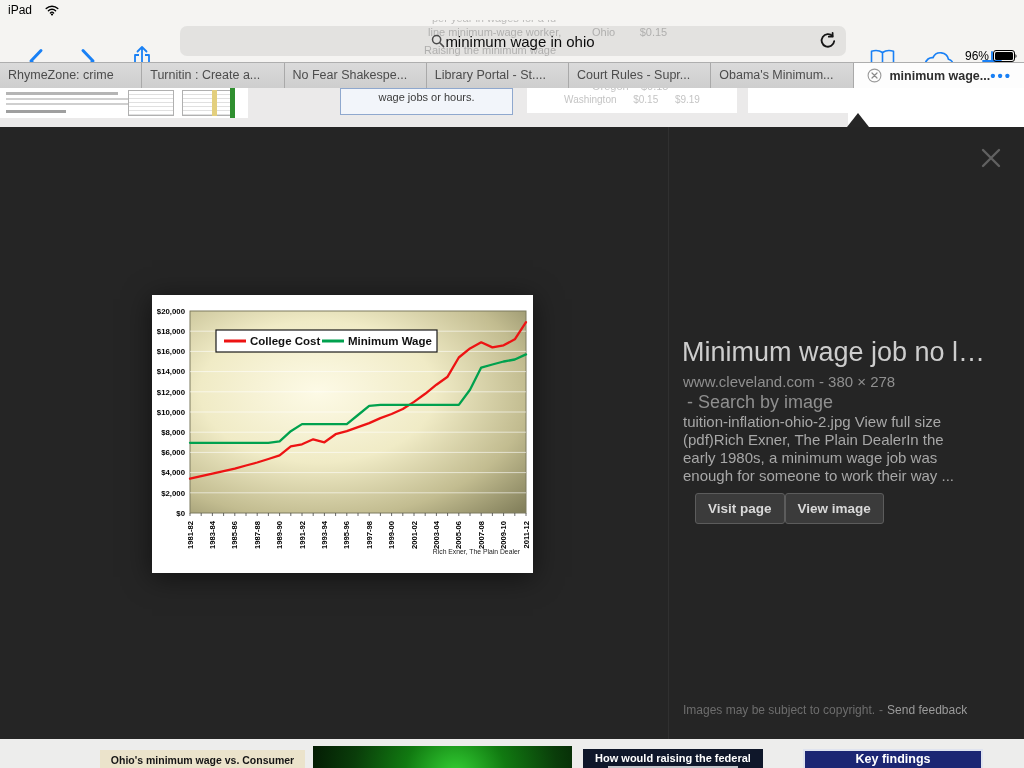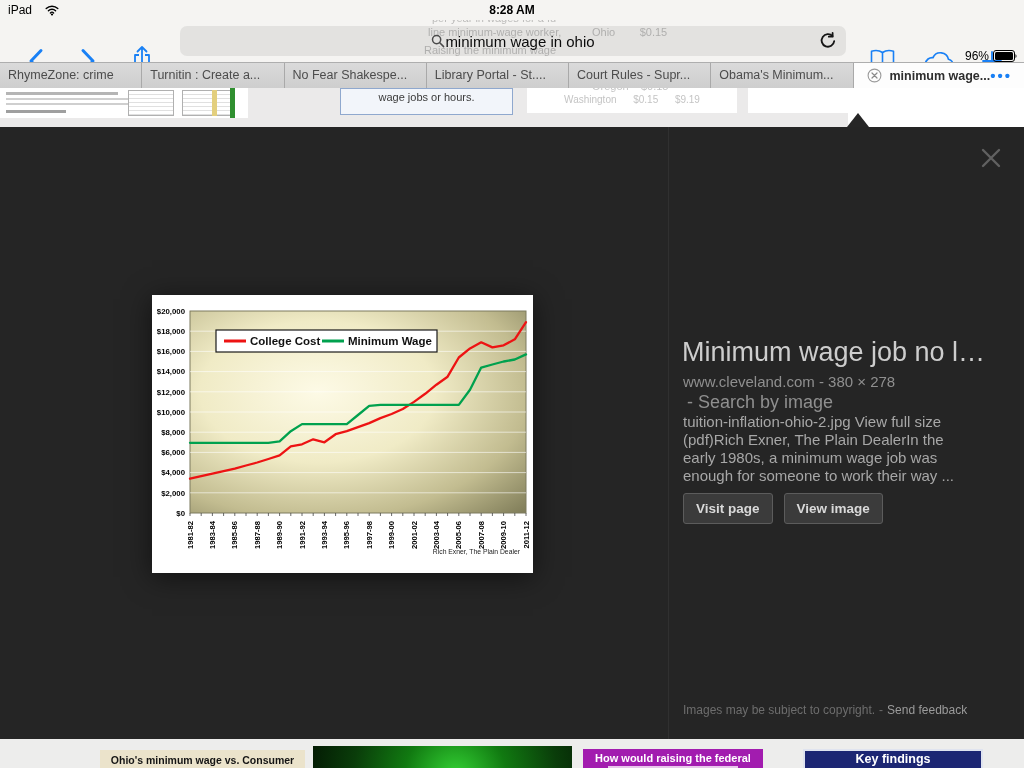--- a/index.html
+++ b/index.html
@@ -69,51 +69,50 @@
   
   #overlay{left:0;top:127px;width:1024px;height:612px;background:#252525;z-index:2;}
   #close-x{left:976px;top:16px;cursor:default;}
   #image-card{left:152px;top:168px;width:381px;height:278px;background:#fff;
     box-shadow:0 4px 26px rgba(0,0,0,0.55);}
   #panel{left:668px;top:0;width:356px;height:612px;border-left:1px solid rgba(255,255,255,0.05);box-sizing:border-box;}
   #p-title{left:13px;top:210px;width:335px;font-size:27px;color:#cdcdcd;white-space:nowrap;overflow:hidden;}
   #p-src{left:14px;top:246px;font-size:15px;color:#8f8f8f;}
   #p-sbi{left:18px;top:265px;font-size:18px;color:#8f8f8f;}
   #p-desc{left:14px;top:286px;width:296px;font-size:15px;color:#a7a7a7;line-height:18px;}
-  #p-buttons{left:14px;top:366px;display:flex;gap:11px;}
+  #p-buttons{left:26px;top:366px;display:flex;}
   .dk-btn{background:#3b3b3b;border:1px solid #5c5c5c;border-radius:3px;color:#d9d9d9;
     font-family:"Liberation Sans",sans-serif;font-size:13.5px;font-weight:700;height:31px;padding:0 12px;}
   #p-footer{left:14px;top:576px;font-size:12px;color:#6d6d6d;}
   #p-footer .sep{color:#6d6d6d;padding:0 4px;}
   #send-feedback{color:#9b9b9b;}
 
   
   #bottom-strip{left:0;top:739px;width:1024px;height:29px;background:#ededec;z-index:3;}
   #thumb-cpi{left:100px;top:11px;width:205px;height:18px;background:#ebe3cb;
     font-size:10.5px;font-weight:700;color:#151515;text-align:center;padding-top:4px;box-sizing:border-box;overflow:hidden;}
   #thumb-money{left:313px;top:7px;width:259px;height:22px;
     background:radial-gradient(circle at 55% 140%,#35d435 0%,#117a11 35%,#0a3d0a 70%,#041c04 100%);}
-  #thumb-federal{left:583px;top:10px;width:180px;height:19px;background:#a21caf;
+  #thumb-federal{left:583px;top:10px;width:180px;height:19px;background:#0f172a;
     font-size:11px;font-weight:700;color:#fff;text-align:center;padding-top:3px;box-sizing:border-box;overflow:hidden;position:absolute;}
   #thumb-federal .line2{position:absolute;left:14%;bottom:-1px;width:72%;height:3px;background:rgba(255,255,255,0.75);}
   #thumb-key{left:803px;top:10px;width:180px;height:27px;background:#1c2673;border:2px solid #dfe3ef;
     box-sizing:border-box;font-size:12.5px;font-weight:700;color:#fff;text-align:center;padding-top:1px;overflow:hidden;}
 </style>
 </head>
 <body>
 
 <div id="status-bar" class="abs">
   <span id="status-carrier" class="abs">iPad</span>
   <span id="wifi" class="abs">
     <svg width="16" height="12" viewBox="0 0 16 12">
       <path d="M2.2 4.6 A8.2 8.2 0 0 1 13.8 4.6 M4.4 6.8 A5.1 5.1 0 0 1 11.6 6.8 M6.4 8.9 A2.3 2.3 0 0 1 9.6 8.9" fill="none" stroke="#000" stroke-width="1.4" stroke-linecap="round"></path>
       <circle cx="8" cy="10.5" r="1.1" fill="#000"></circle>
     </svg>
   </span>
-  <div id="status-time" class="abs">8:28 AM</div>
   <div id="status-batt" class="abs">
     <span>96%</span>
     <span>
       <svg width="25" height="12" viewBox="0 0 25 12">
         <rect x="0.5" y="0.5" width="21" height="11" rx="2.5" fill="none" stroke="#000"></rect>
         <rect x="2" y="2" width="18" height="8" rx="1.5" fill="#000"></rect>
         <path d="M22.5 4 a2.5 2.5 0 0 1 0 4 Z" fill="#000"></path>
       </svg>
     </span>
   </div>

